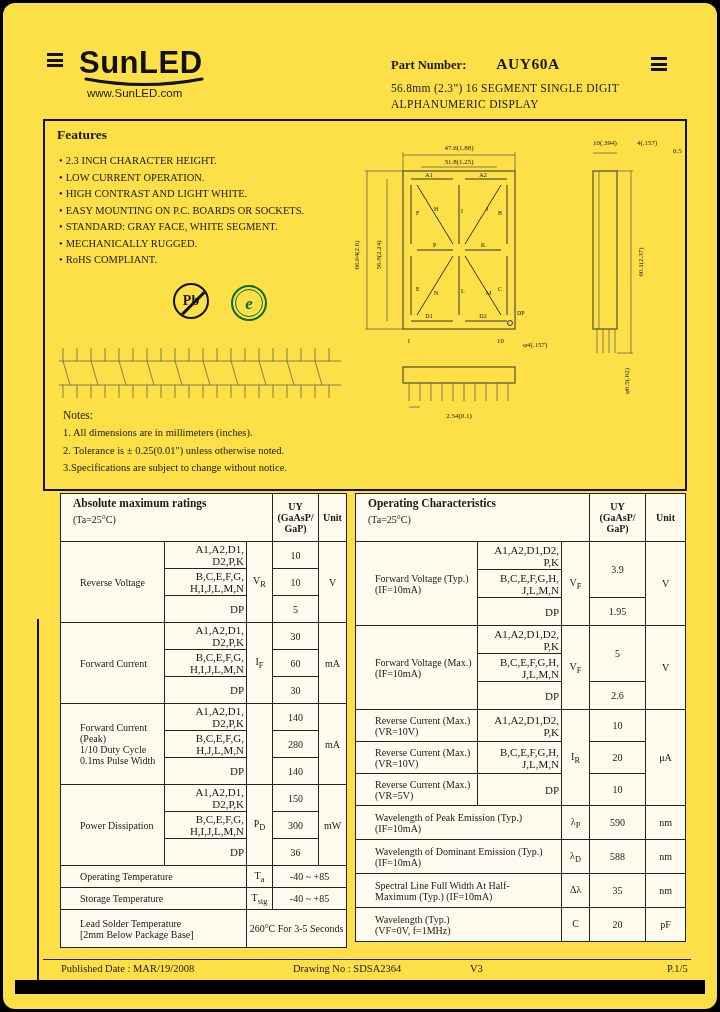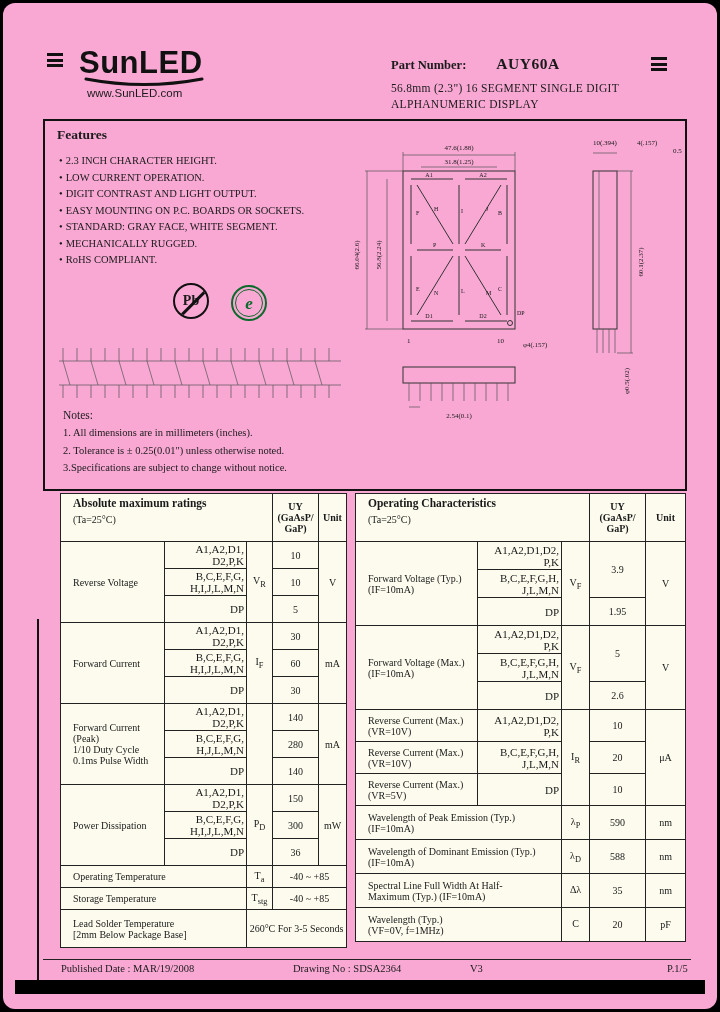--- a/index.html
+++ b/index.html
@@ -1,18 +1,18 @@
 <!DOCTYPE html>
 <html><head>
 <meta charset="utf-8">
 <style>
   * { margin:0; padding:0; box-sizing:border-box; }
   html,body { width:720px; height:1012px; }
   body { background:#000; font-family:"Liberation Serif", serif; color:#1a1a1a; position:relative; }
-  .page { position:absolute; inset:3px; background:#f9a8d4; border-radius:12px; overflow:hidden; }
+  .page { position:absolute; inset:3px; background:#fde047; border-radius:12px; overflow:hidden; }
 
   
   .mark { position:absolute; }
   .mark i { display:block; width:16px; height:3px; background:#111; margin-bottom:2.5px; }
   .mark-left { left:44px; top:50px; }
   .mark-right { left:648px; top:54px; }
   .logo-text { position:absolute; left:76px; top:42px; font-family:"Liberation Sans", sans-serif; font-weight:bold; font-size:31px; color:#111; letter-spacing:0.5px; }
   .logo-swoosh { position:absolute; left:80px; top:74px; }
   .website { position:absolute; left:84px; top:84px; font-family:"Liberation Sans", sans-serif; font-size:11.5px; }
   .pn-row { position:absolute; left:388px; top:52px; }
@@ -41,21 +41,21 @@
   .pkg-svg text { font-family:"Liberation Serif", serif; fill:#1a1a1a; }
   .dim { font-size:7px; }
   .seg { font-size:6px; }
   .ln { stroke:#333; stroke-width:1; fill:none; }
   .thin { stroke:#555; stroke-width:0.7; fill:none; }
 
   
   .dt { position:absolute; border-collapse:collapse; table-layout:fixed; background:#fcfbee; }
   .dt td { border:1px solid #222; padding:1px 2px; text-align:center; vertical-align:middle; font-size:10px; }
   .pre { white-space:pre-line; }
-  td.param { text-align:left; padding-left:12px; }
+  td.param { text-align:left; padding-left:19px; }
   td.sub { text-align:right; padding-left:11px; font-size:11px; }
   td.title-cell { text-align:left; vertical-align:top; padding:3px 12px; }
   .t-title { font-weight:bold; font-size:11.5px; }
   .t-cond { font-size:10px; margin-top:5px; }
   td.col-h { font-weight:bold; font-size:10px;font-family:Liberation Serif, serif; }
   .amr-table { left:57px; top:490px; width:286px; }
   .oc-table { left:352px; top:490px; width:330px; }
   .amr-table tr.hrow { height:48px; } .amr-table tr.g { height:27px; }
   .amr-table tr.t { height:22px; } .amr-table tr.s { height:38px; }
   .oc-table tr.hrow { height:48px; } .oc-table tr.g { height:28px; }
@@ -98,21 +98,21 @@
   <div class="subtitle">
     <div>56.8mm (2.3") 16 SEGMENT SINGLE DIGIT</div>
     <div>ALPHANUMERIC DISPLAY</div>
   </div>
 
   <div class="mainbox">
     <div class="features-title">Features</div>
     <ul class="features-list">
       <li><span>2.3 INCH CHARACTER HEIGHT.</span></li>
       <li><span>LOW CURRENT OPERATION.</span></li>
-      <li><span>DIGIT CONTRAST AND LIGHT OUTPUT.</span></li>
+      <li><span>HIGH CONTRAST AND LIGHT WHITE.</span></li>
       <li><span>EASY MOUNTING ON P.C. BOARDS OR SOCKETS.</span></li>
       <li><span>STANDARD: GRAY FACE, WHITE SEGMENT.</span></li>
       <li><span>MECHANICALLY RUGGED.</span></li>
       <li><span>RoHS COMPLIANT.</span></li>
     </ul>
 
     <div class="pb-icon"><span>Pb</span></div>
     <div class="e-icon"><span>e</span></div>
 
     <svg class="circuit-svg" width="292" height="60">

